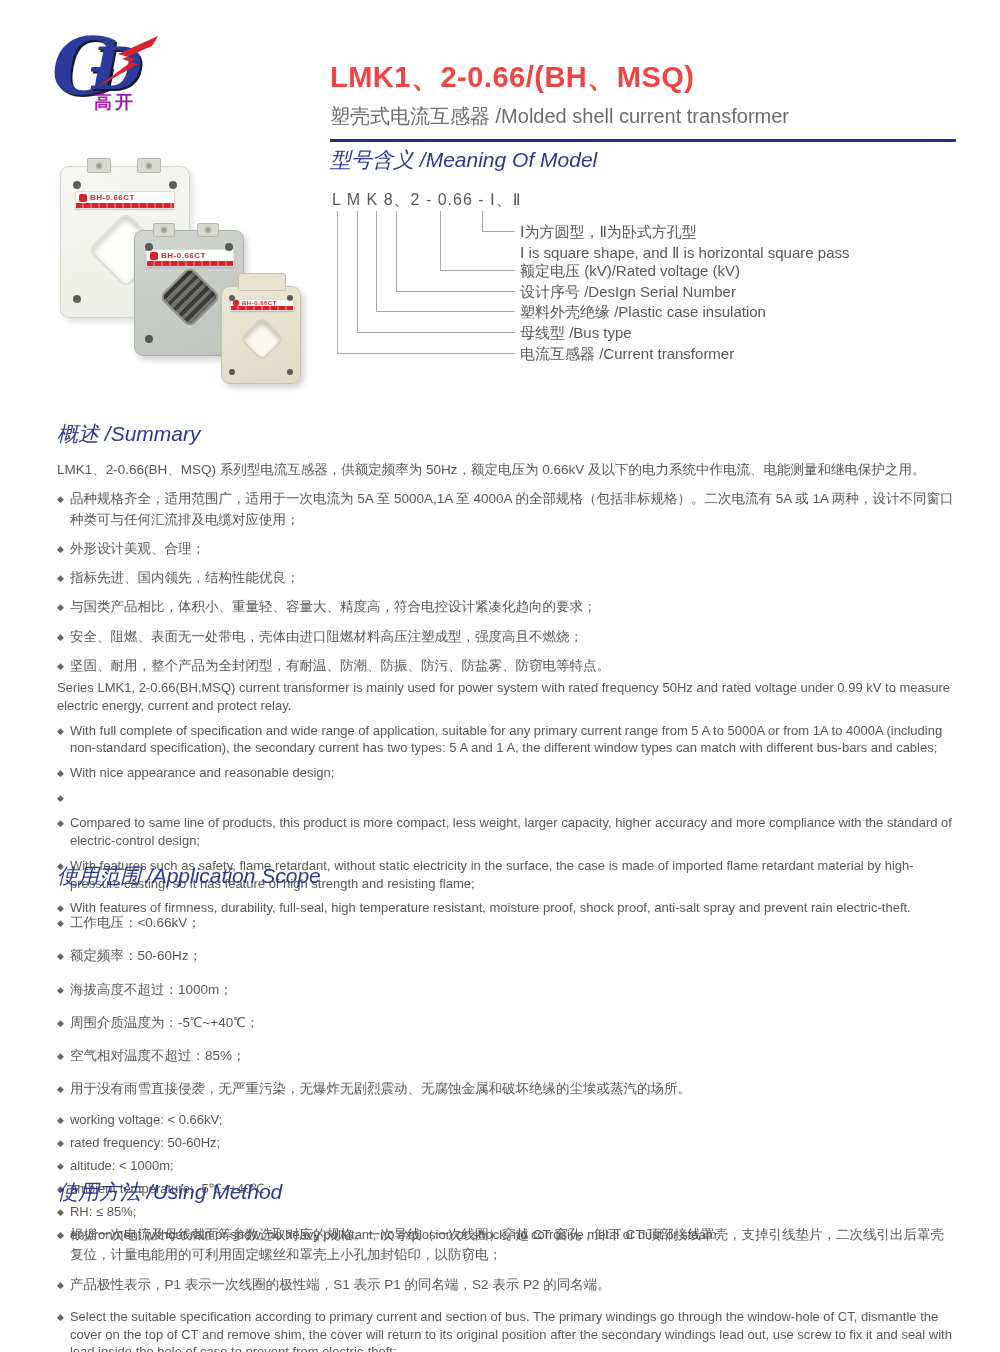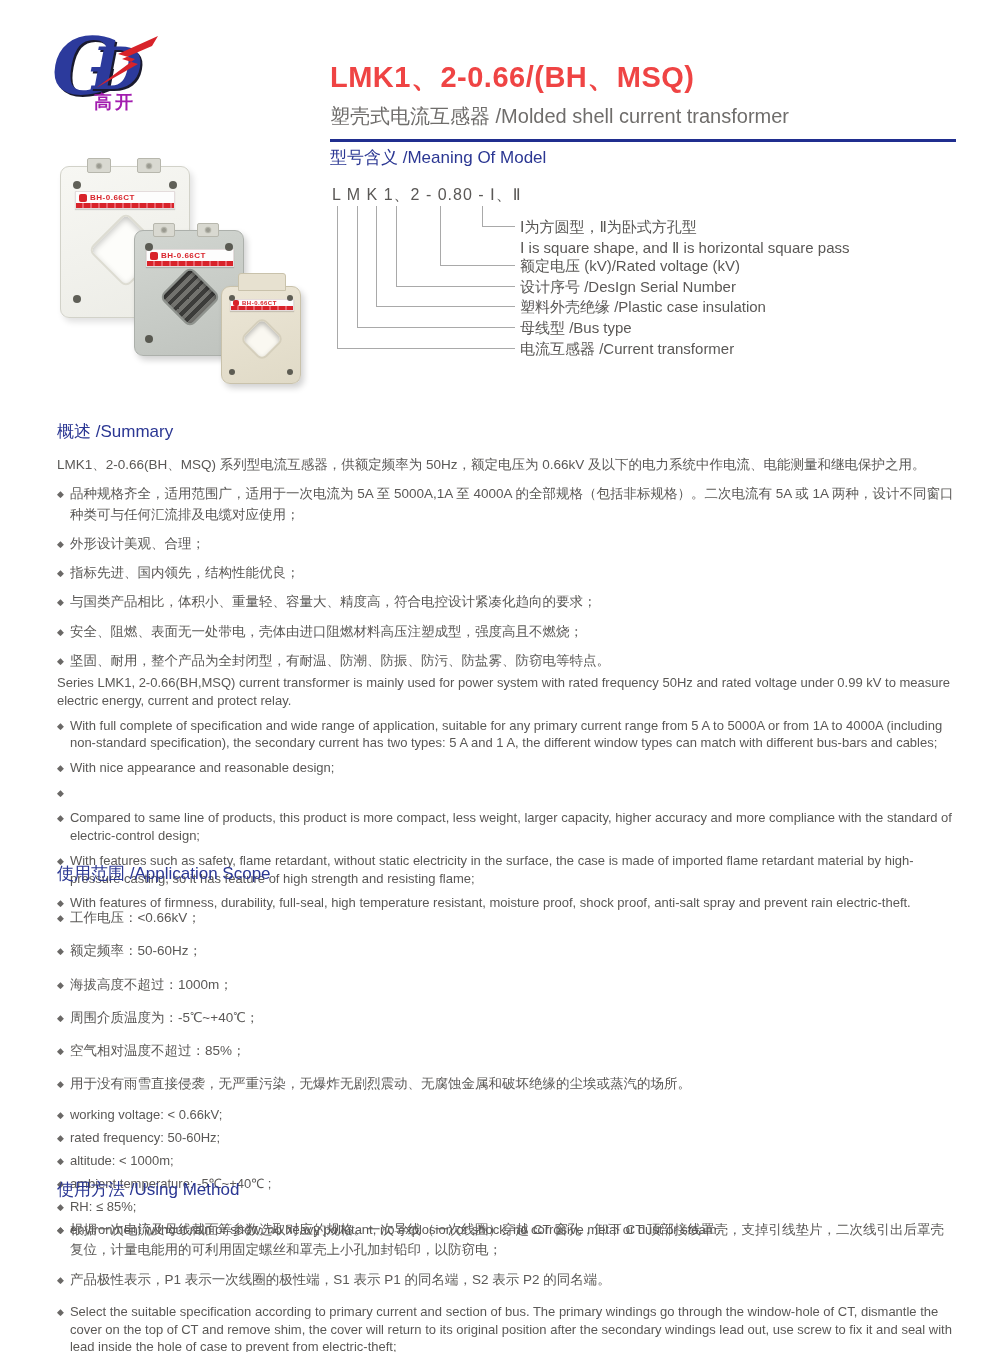--- a/index.html
+++ b/index.html
@@ -62,21 +62,21 @@
                   border:2px solid #8e928d; box-shadow:inset 1px 1px 4px rgba(0,0,0,.4); }
   .ct3 { left:163px; top:130px; width:80px; height:98px;
          background:linear-gradient(160deg,#ece6d6,#e0dac7); border:1px solid #c9c2ab;
          box-shadow:3px 4px 6px rgba(0,0,0,.18); }
   .ct3 .ct-hole { left:24px; top:36px; width:32px; height:32px; background:#faf8f1;
                   border:2px solid #d5cfbc; box-shadow:inset 2px 2px 5px rgba(0,0,0,.25); }
   .ct3-cap { position:absolute; left:16px; top:-14px; width:48px; height:18px;
              background:#e7e1d0; border:1px solid #c9c2ab; border-radius:3px 3px 0 0; }
 
   
-  .sec-h { font-size:17px; color:#2b3793; }
+  .sec-h { font-size:21px; color:#2b3793;font-style:italic; }
 
   
   .model { position:absolute; left:330px; top:146px; width:645px; }
   .tree { position:relative; margin-top:16px; height:212px; }
   .code { position:absolute; left:2px; top:0; font-size:16px; color:#5a5856; letter-spacing:1px; white-space:nowrap; }
   .br { position:absolute; border-left:1px solid #a9a9a9; border-bottom:1px solid #a9a9a9; }
   .lbl { position:absolute; left:190px; font-size:15px; color:#5a5856; white-space:nowrap; }
 
   
   .sec { position:absolute; left:57px; width:900px; }
@@ -152,21 +152,21 @@
       <span class="screw" style="left:7px;top:8px;width:6px;height:6px;"></span>
       <span class="screw" style="right:7px;top:8px;width:6px;height:6px;"></span>
       <span class="screw" style="left:7px;bottom:8px;width:6px;height:6px;"></span>
       <span class="screw" style="right:7px;bottom:8px;width:6px;height:6px;"></span>
     </div>
   </div>
 
   <div class="model">
     <div class="sec-h">型号含义 /Meaning Of Model</div>
     <div class="tree">
-      <div class="code">L M K 1、2 - 0.80 - Ⅰ、Ⅱ</div>
+      <div class="code">L M K 8、2 - 0.66 - Ⅰ、Ⅱ</div>
       <div class="br" style="left:152px;top:21px;width:33px;height:21px;"></div>
       <div class="br" style="left:110px;top:21px;width:75px;height:60px;"></div>
       <div class="br" style="left:66px;top:21px;width:119px;height:81px;"></div>
       <div class="br" style="left:46px;top:21px;width:139px;height:101px;"></div>
       <div class="br" style="left:27px;top:21px;width:158px;height:122px;"></div>
       <div class="br" style="left:7px;top:21px;width:178px;height:143px;"></div>
       <div class="lbl" style="top:33px;">Ⅰ为方圆型，Ⅱ为卧式方孔型</div>
       <div class="lbl" style="top:54px;">Ⅰ is square shape, and Ⅱ is horizontal square pass</div>
       <div class="lbl" style="top:72px;">额定电压 (kV)/Rated voltage (kV)</div>
       <div class="lbl" style="top:93px;">设计序号 /DesIgn Serial Number</div>

